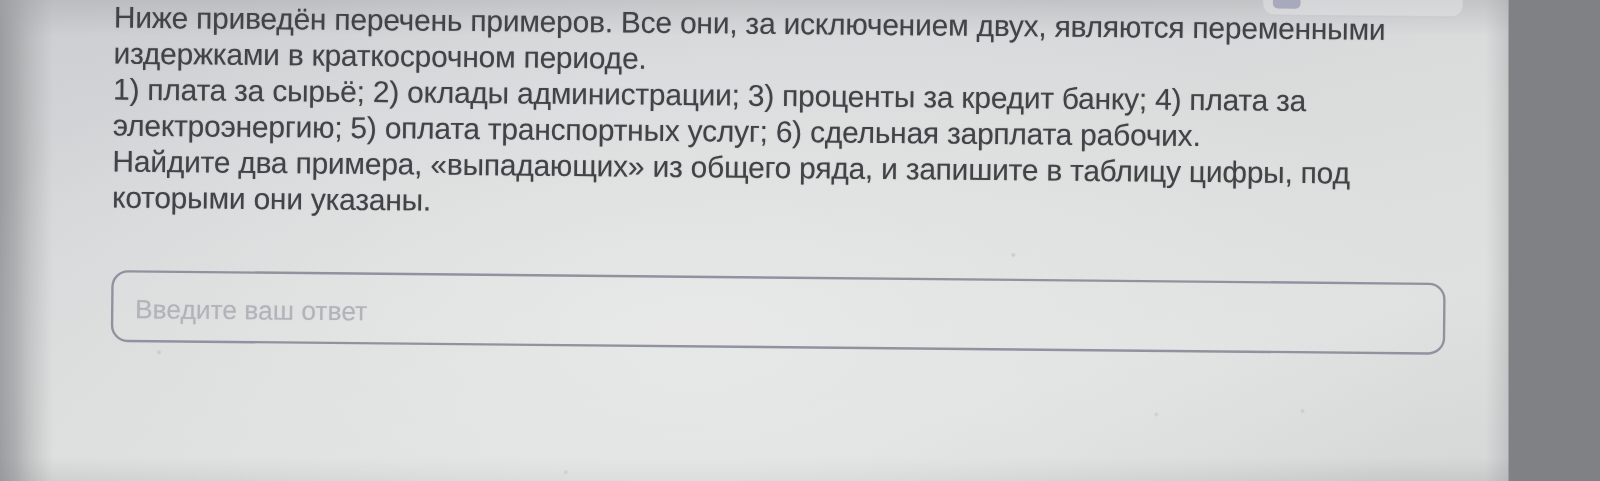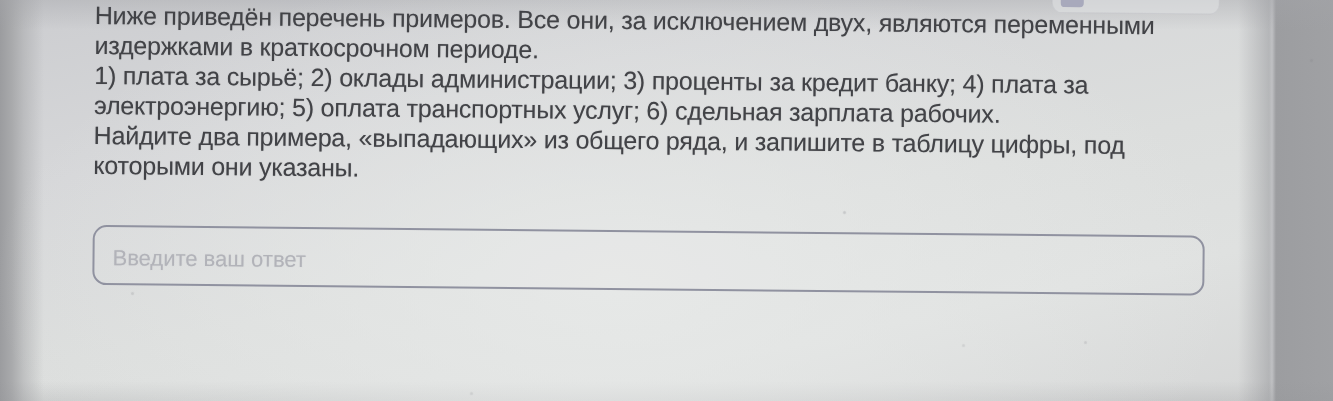--- a/index.html
+++ b/index.html
@@ -2,32 +2,33 @@
 <html style="--text-color: #424347; --placeholder-color: #b2b3b9; --input-border-color: #9092a0;"><head>
 <meta charset="utf-8">
 <style>
   html, body {
     margin: 0;
     padding: 0;
     background: #808184;
   }
   .scene {
     position: relative;
-    width: 1333px;
+    width: 1221px;
     height: 401px;
     overflow: hidden;
     font-family: "Liberation Sans", "DejaVu Sans", sans-serif;
     
     background:
       radial-gradient(1000px 520px at 46% 70%, rgba(232,234,233,0.85) 0%, rgba(232,234,233,0) 62%),
       linear-gradient(to bottom, rgba(163,164,168,0.40) 0px, rgba(163,164,168,0) 30px),
       linear-gradient(to top, rgba(148,149,152,0.22) 0px, rgba(148,149,152,0) 20px),
       linear-gradient(to right, #9b9c9f 0px, #a9aaac 12px, rgba(169,170,172,0.55) 24px, rgba(169,170,172,0) 44px),
       linear-gradient(to right, rgba(0,0,0,0) 1238px, rgba(150,151,155,0.45) 1264px, rgba(150,151,155,0.55) 1269px, rgba(190,191,194,0.95) 1272px, #9c9da0 1276px, #a0a1a4 1333px),
       linear-gradient(168deg, #cccdd0 0%, #d6d7d9 28%, #dcdedd 55%, #dfe1e0 75%, #d5d6d6 100%);
+    padding-left: 36px;
   }
 
   
   .top-pill {
     position: absolute;
     left: 1052px;
     top: -21px;
     width: 166px;
     height: 32px;
     border-radius: 10px;

